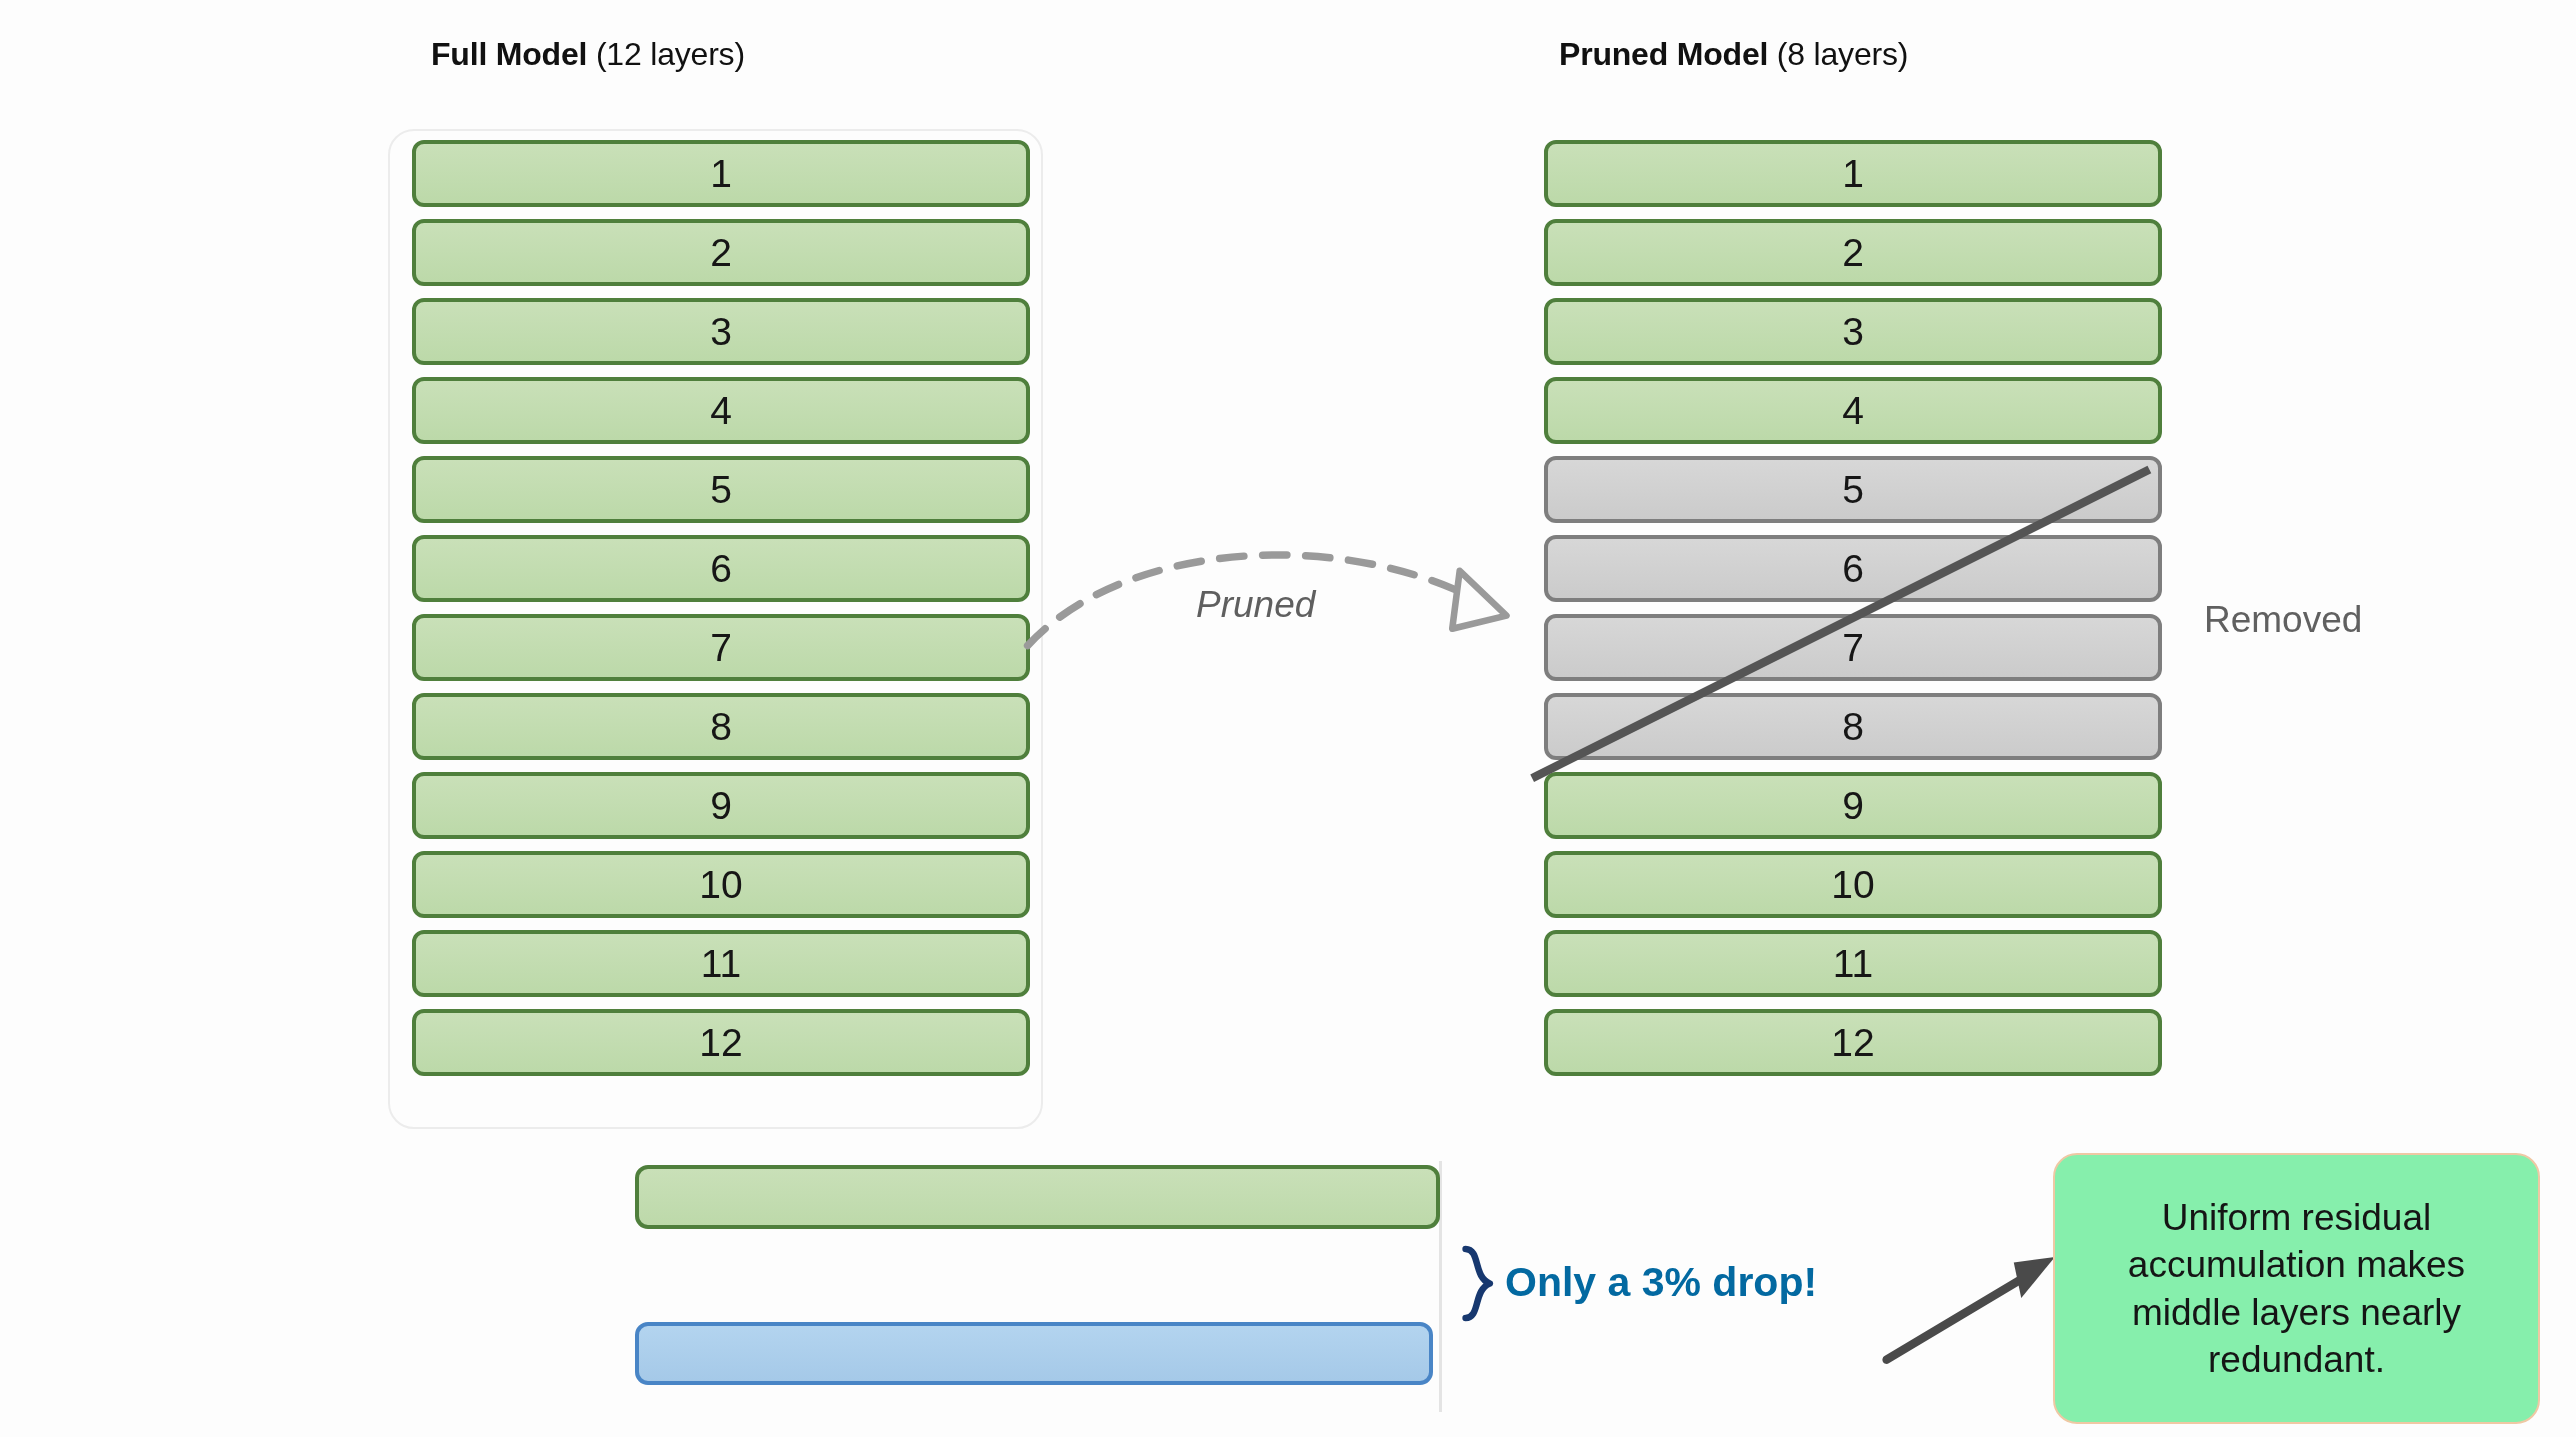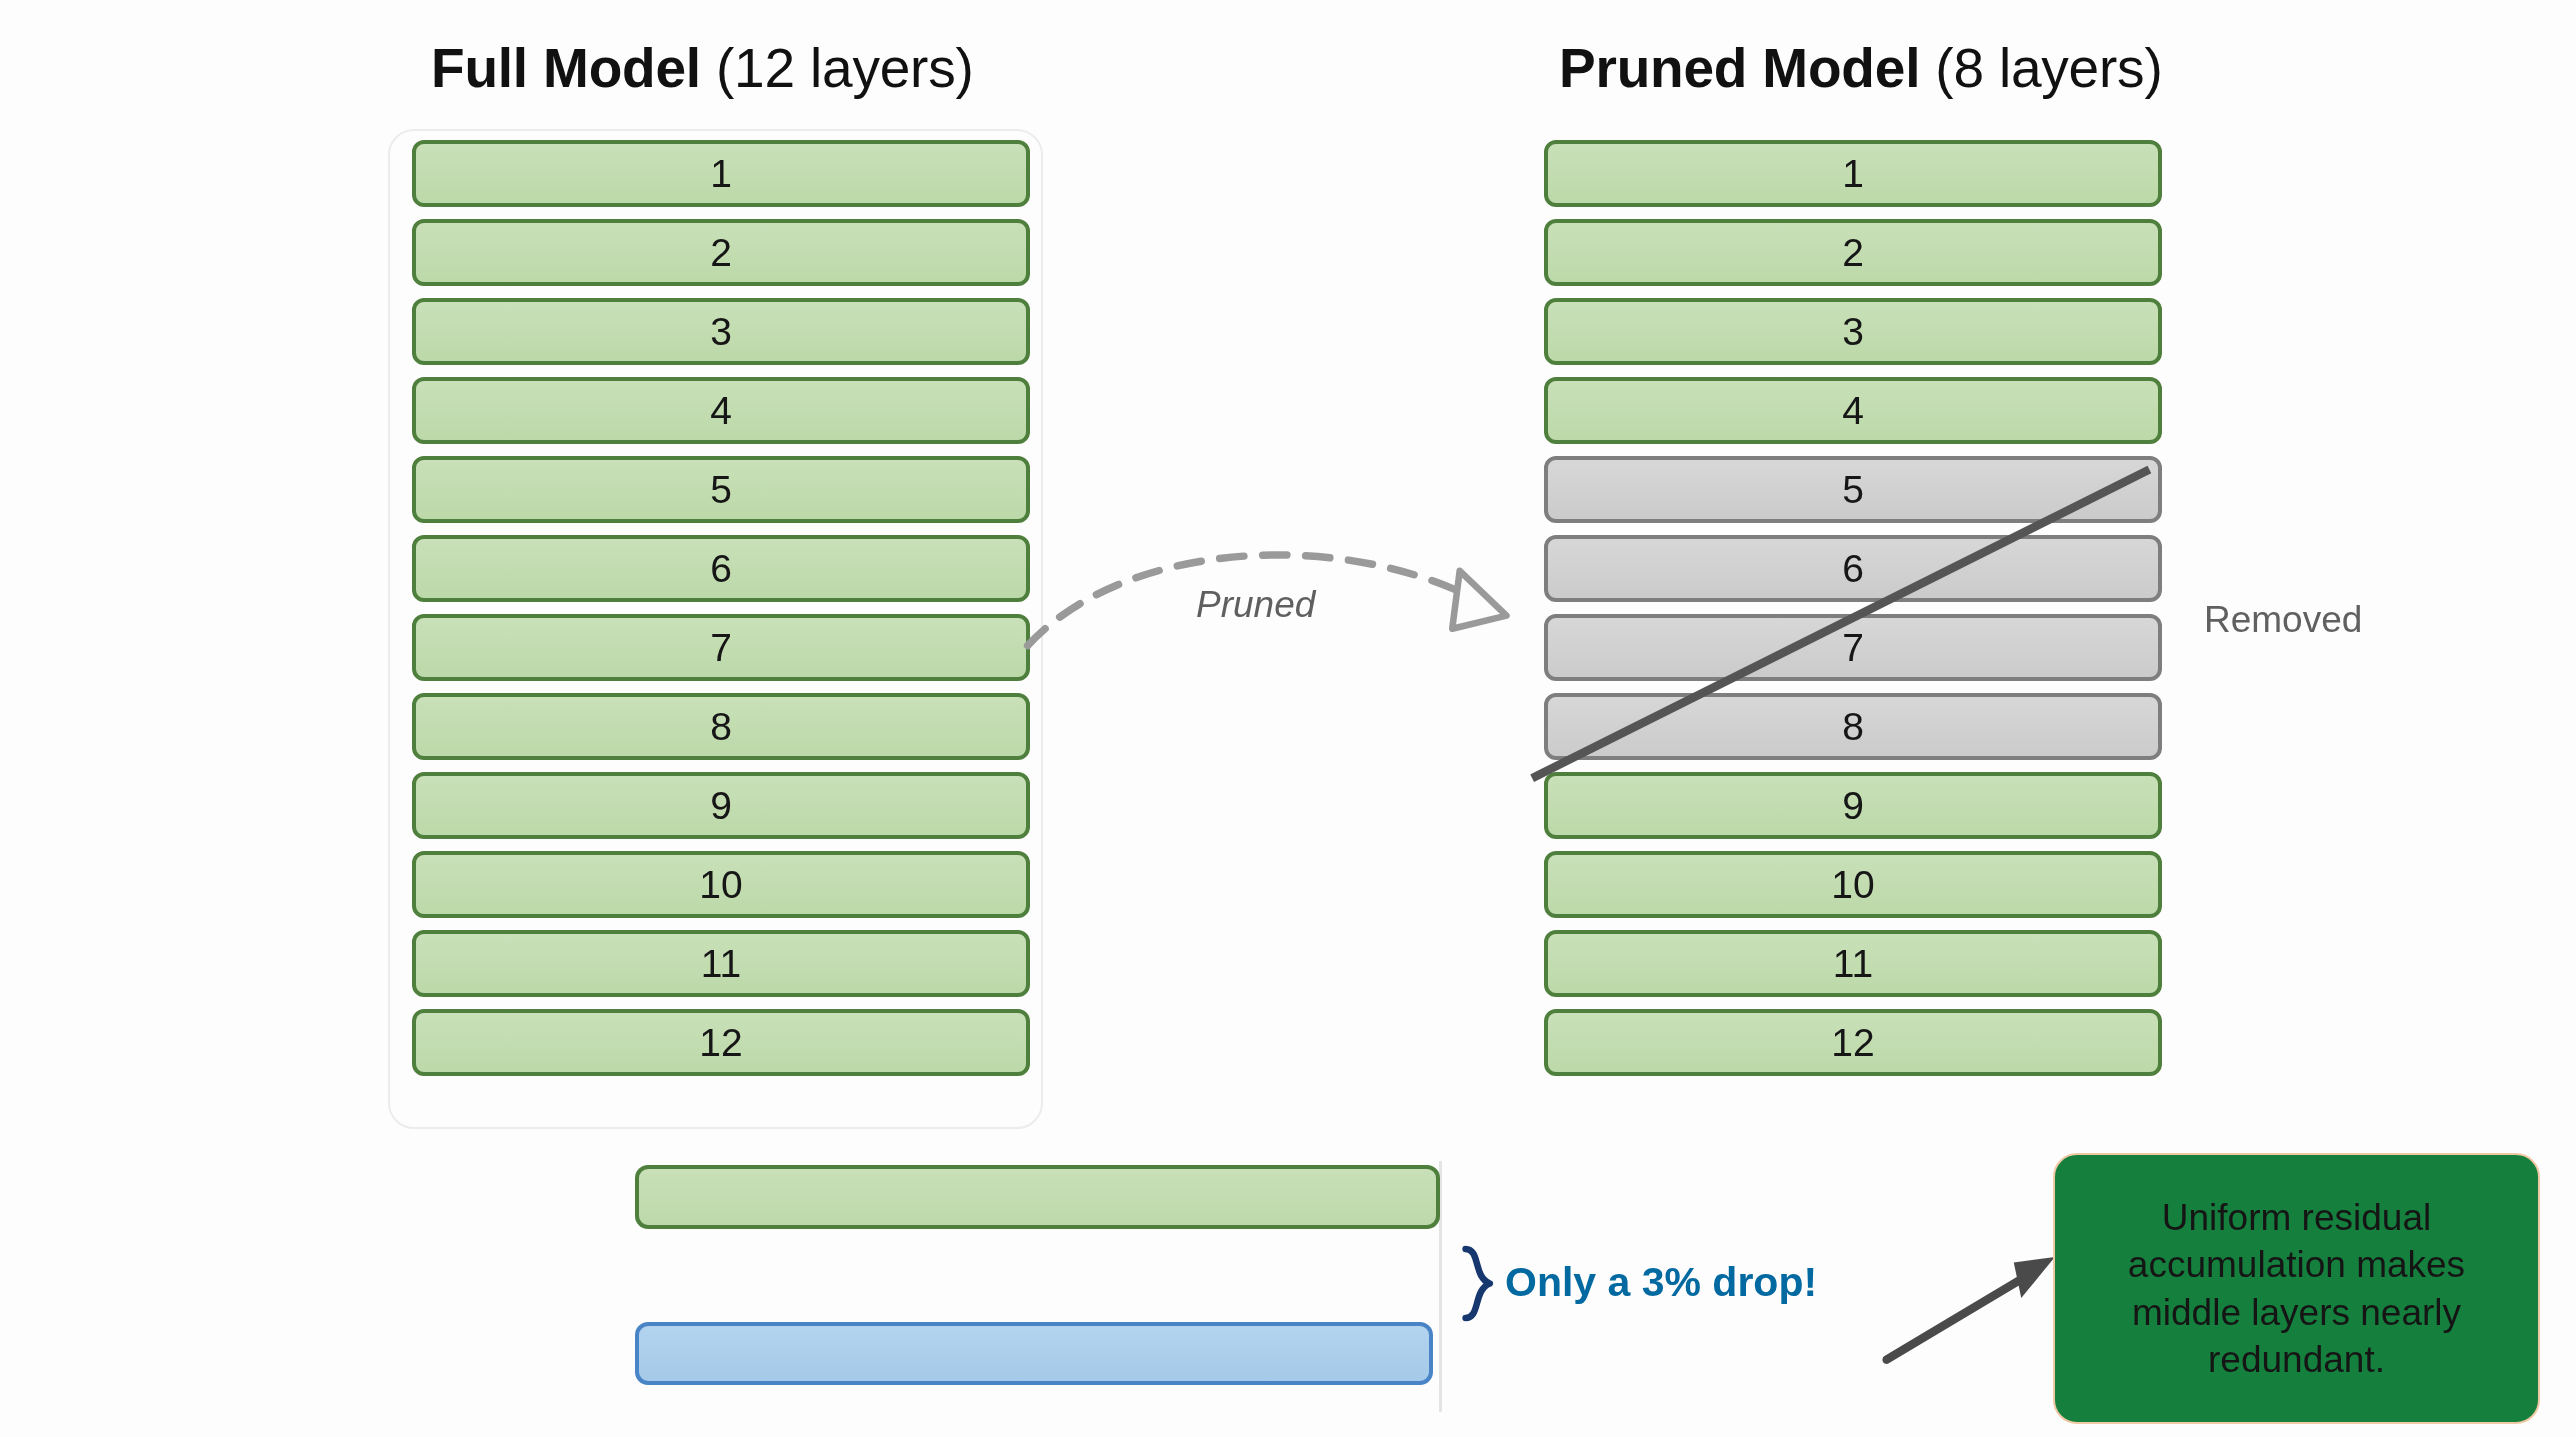--- a/index.html
+++ b/index.html
@@ -12,21 +12,21 @@
     width: 2576px;
     height: 1438px;
     background: #fdfdfd;
     font-family: "Liberation Sans", sans-serif;
     overflow: hidden;
   }
 
   
   .stack-title {
     position: absolute;
-    font-size: 55px;
+    font-size: 32px;
     color: #111111;
     white-space: nowrap;
     letter-spacing: -0.2px;
     text-align: right;
   }
   .stack-title .strong { font-weight: 700; }
   .stack-title .light  { font-weight: 400; }
 
   #title-full   { left: 431px;  top: 36px; }
   #title-pruned { left: 1559px; top: 36px; }
@@ -169,21 +169,21 @@
 
   
   #callout {
     position: absolute;
     left: 2053px;
     top: 1153px;
     width: 487px;
     height: 271px;
     box-sizing: border-box;
     border-radius: 24px;
-    background: #15803d;
+    background: #86efac;
     border: 2.8px solid #efc8a4;
     display: flex;
     align-items: center;
     justify-content: center;
     padding: 9.4px 24px;
   }
   #callout-text {
     font-size: 37px;
     line-height: 1.28;
     color: #151515;

